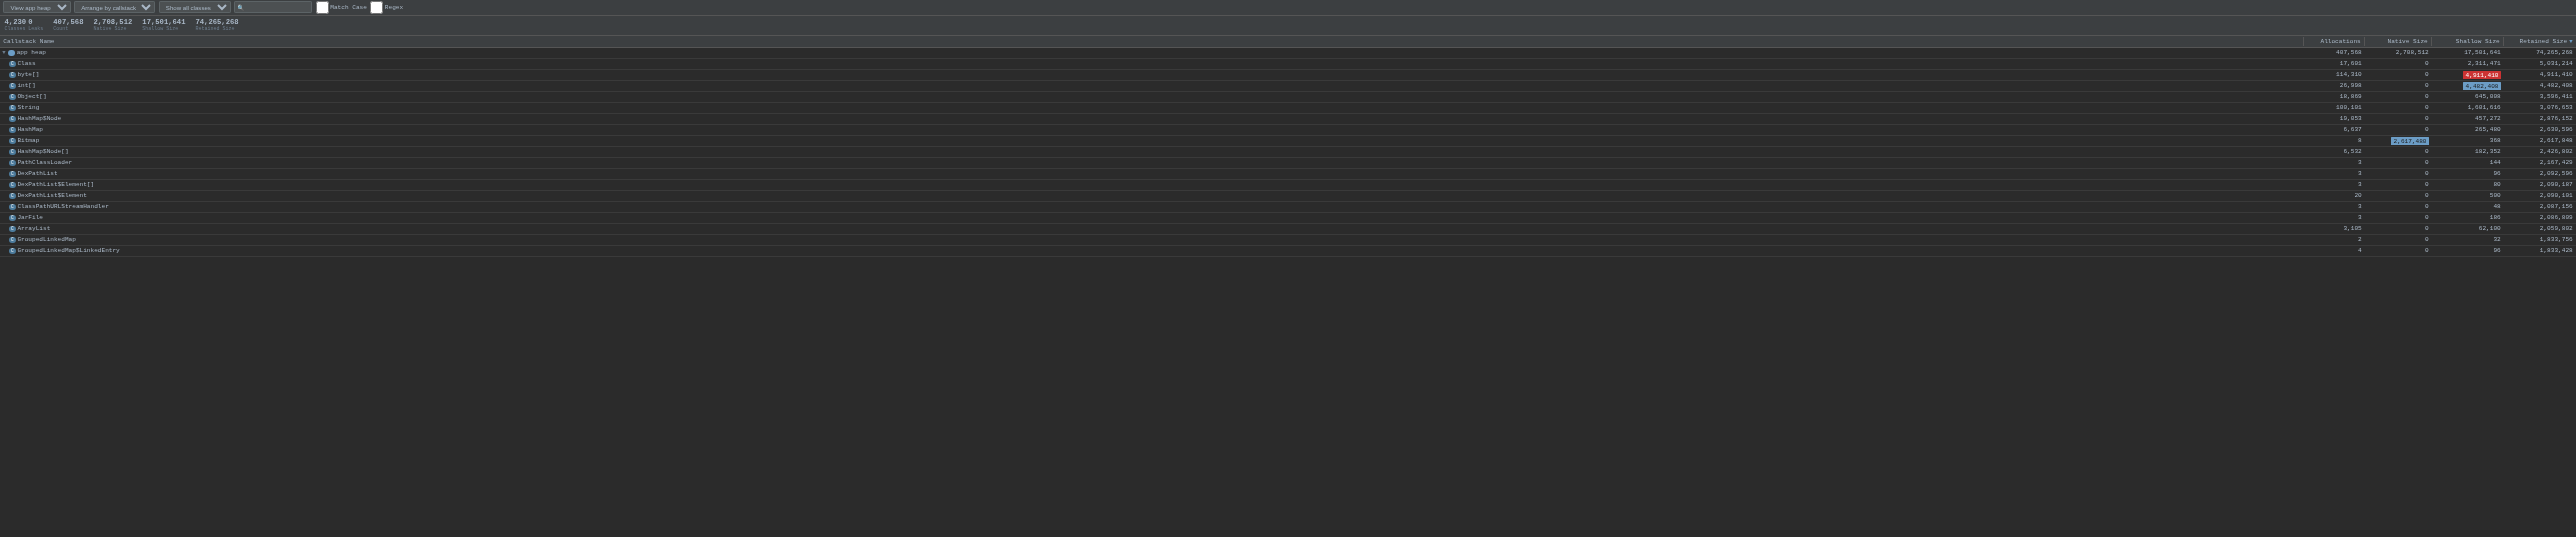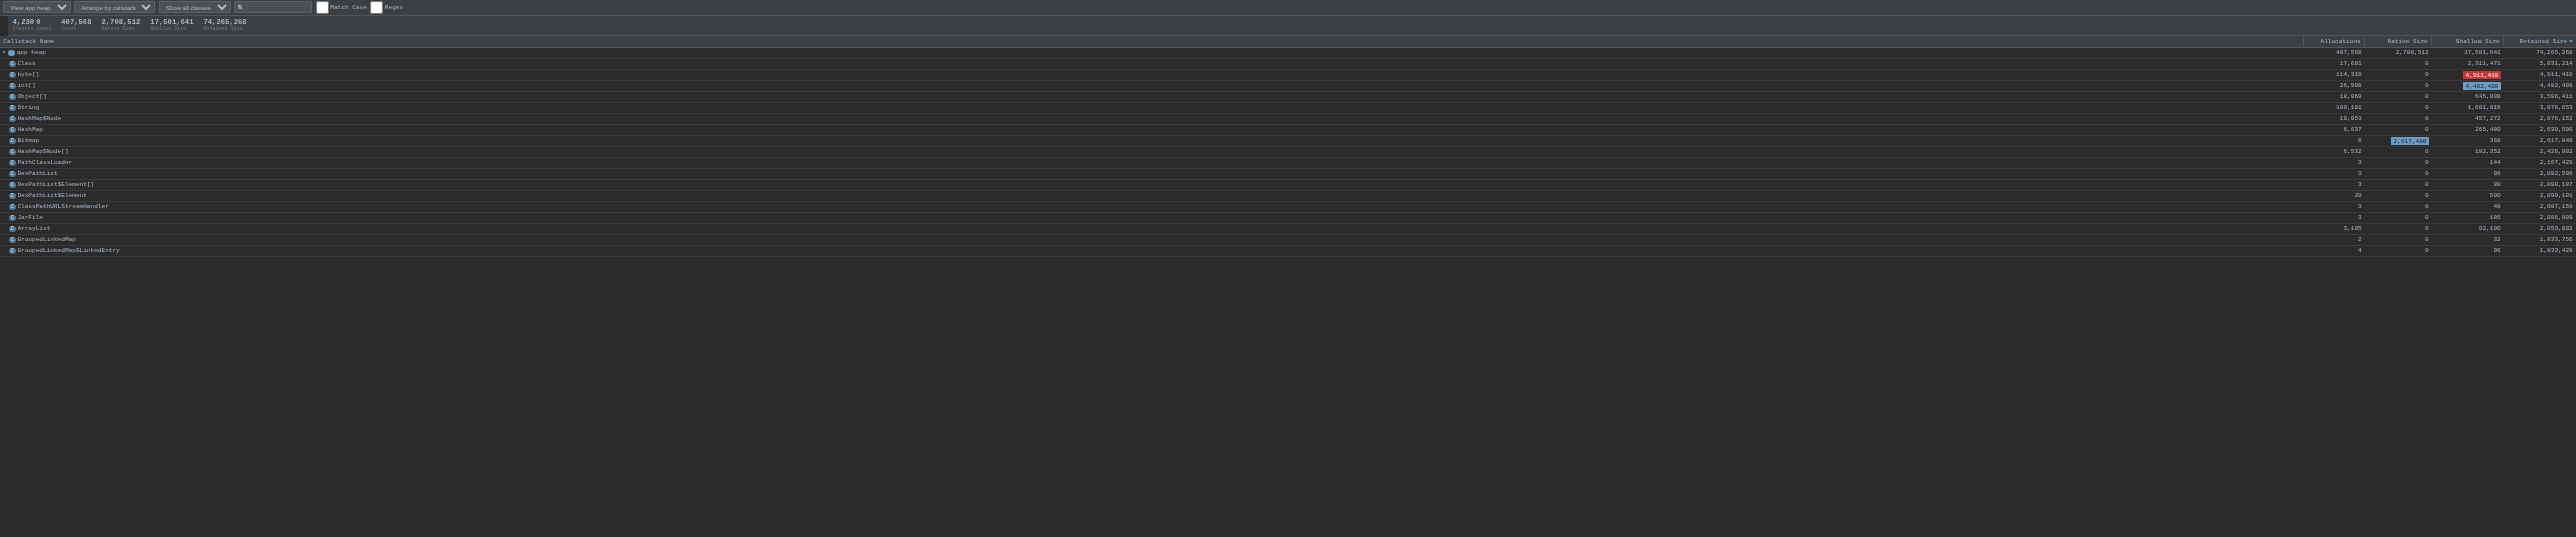--- a/index.html
+++ b/index.html
@@ -58,21 +58,20 @@
     }
 
     .stats-bar {
       display: flex;
       align-items: flex-end;
       background: #3c3f41;
       border-bottom: 0.6px solid #555;
       padding: 2.2px 4.5px;
       gap: 10px;
       height: 20px;
-      margin-left: 8px;
     }
 
     .stat-item {
       display: flex;
       flex-direction: column;
       align-items: flex-start;
     }
 
     .stat-value {
       color: #a9b7c6;

